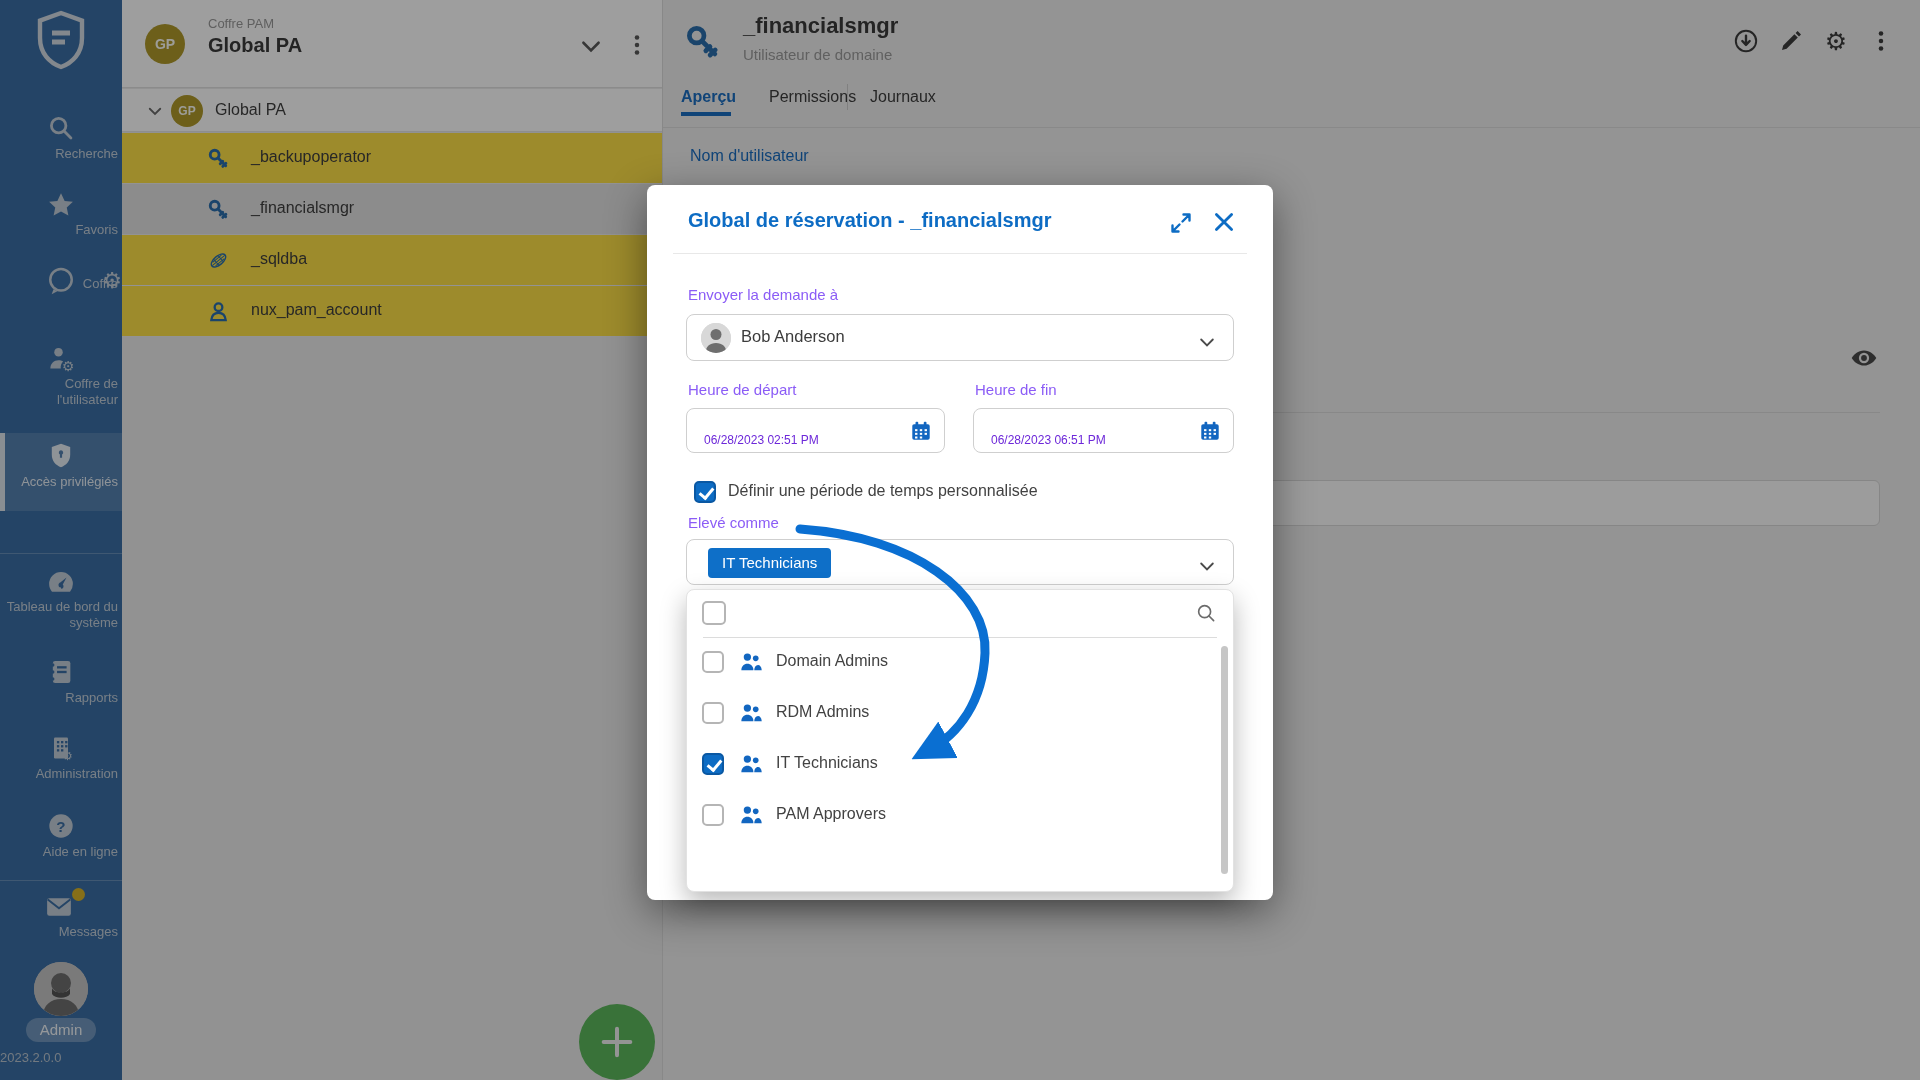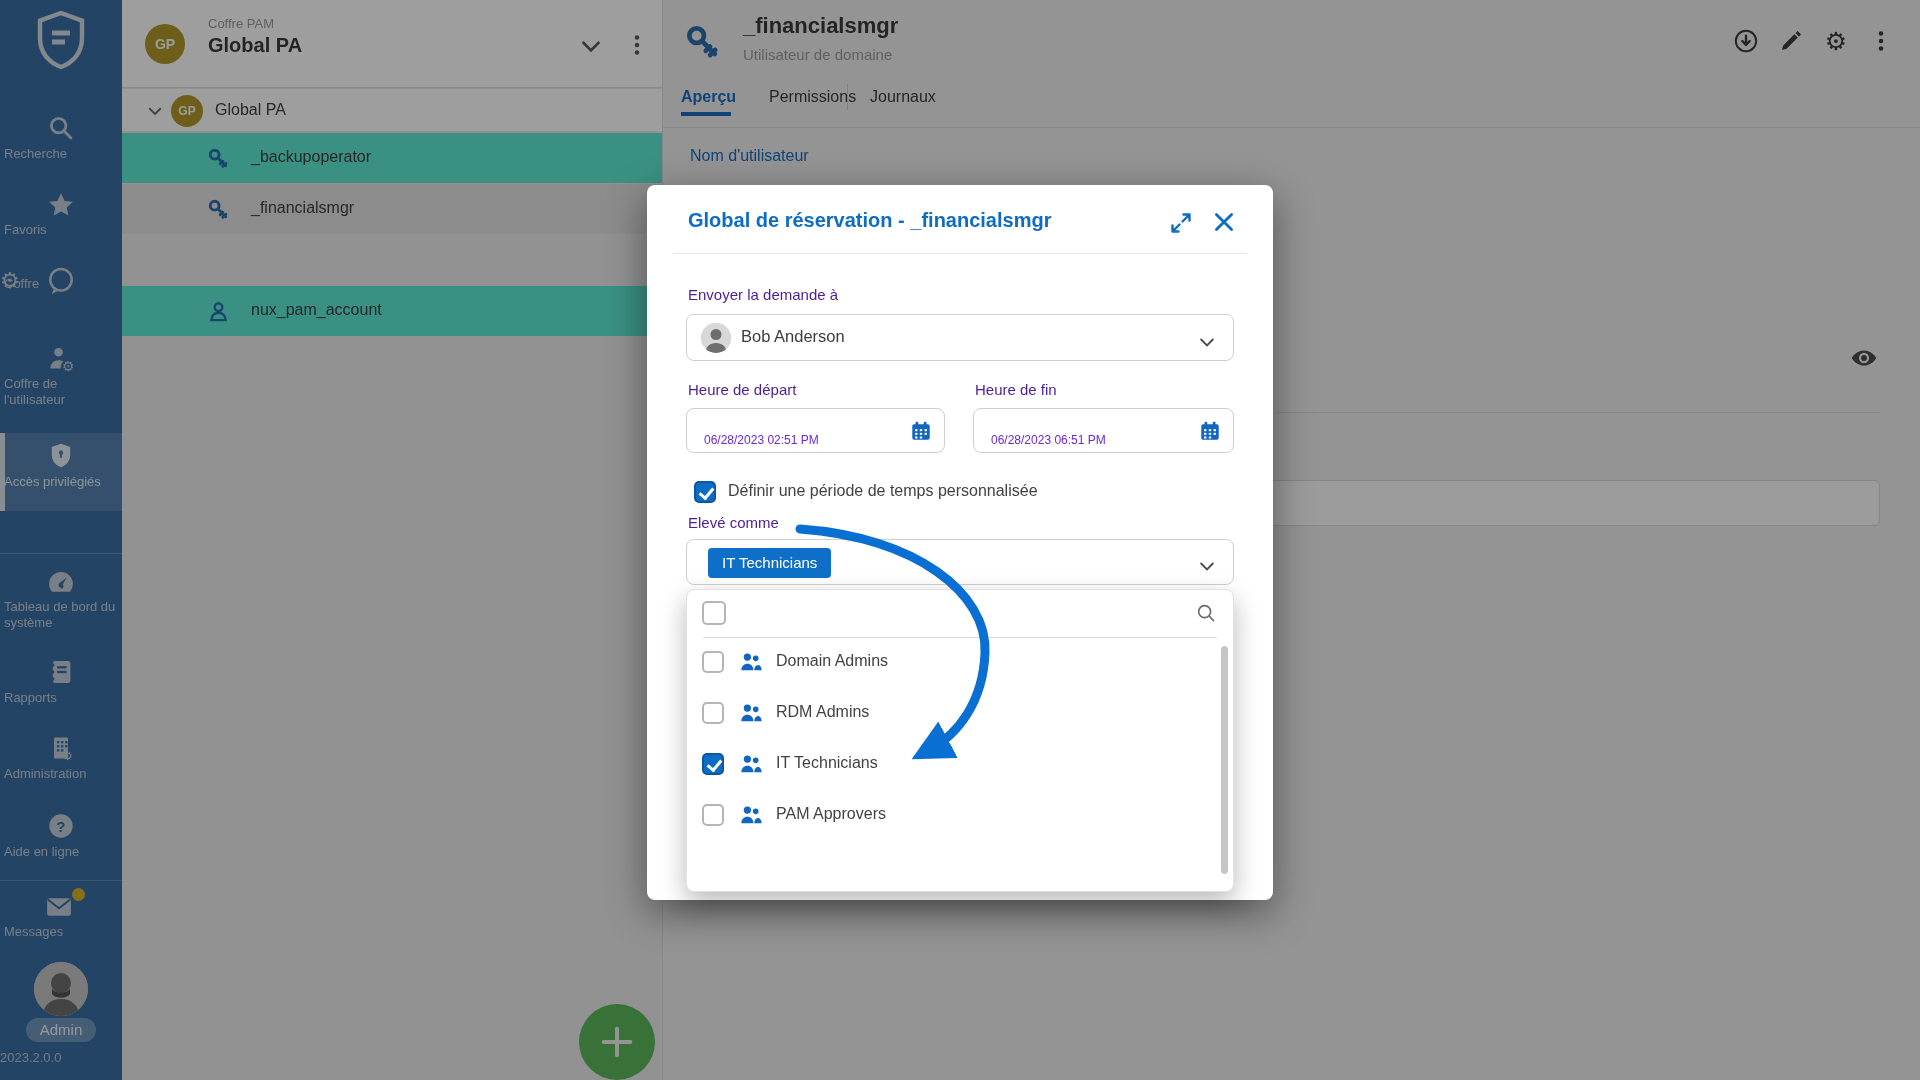--- a/index.html
+++ b/index.html
@@ -2,21 +2,21 @@
 <html><head>
 <meta charset="utf-8">
 <style>
   html,body{margin:0;padding:0;background:#555;}
   *{box-sizing:border-box;font-family:"Liberation Sans","DejaVu Sans",sans-serif;}
   #app{position:relative;width:1920px;height:1080px;overflow:hidden;background:#efefef;}
 
   
   #sidebar{position:absolute;left:0;top:0;width:122px;height:1080px;background:#3b6fa5;z-index:2;}
   #logo{position:absolute;top:8px;left:29px;width:64px;height:64px;color:#d3dbe4;}
-  .side-item{position:absolute;left:0;width:122px;text-align:left;color:#c2cdd8;cursor:pointer;}
+  .side-item{position:absolute;left:0;width:122px;text-align:right;color:#c2cdd8;cursor:pointer;}
   .side-item .icn{display:block;height:32px;line-height:32px;}
   .side-item .lbl{display:block;font-size:13px;line-height:16px;padding:0 4px;}
   .side-item.active{background:rgba(255,255,255,0.13);color:#e6edf4;padding-top:7px;}
   .side-item.active::before{content:'';position:absolute;left:0;top:0;width:5px;height:100%;background:#dde5ec;}
   .side-divider{position:absolute;left:0;width:122px;height:1px;background:rgba(255,255,255,0.22);}
   .gear-glyph{font-family:"DejaVu Sans",sans-serif;font-size:22px;}
   #messages-badge{position:absolute;width:13px;height:13px;border-radius:50%;background:#d8b427;top:-4px;right:-7px;}
   #admin-avatar{position:absolute;left:34px;top:962px;width:54px;height:54px;border-radius:50%;background:#c6c6c6;overflow:hidden;}
   #admin-pill{position:absolute;left:26px;top:1018px;width:70px;height:24px;border-radius:12px;background:rgba(255,255,255,0.28);color:#f0f4f8;font-size:15px;line-height:24px;text-align:center;}
   #version{position:absolute;left:0;top:1050px;width:122px;text-align:left;color:#b9c4cf;font-size:13px;}
@@ -27,21 +27,21 @@
   .gp-avatar{border-radius:50%;background:#b09a2b;color:#fdfdf6;display:flex;align-items:center;justify-content:center;font-weight:bold;}
   #tree-vault-avatar{position:absolute;left:23px;top:24px;width:40px;height:40px;font-size:14px;}
   #tree-vault-type{position:absolute;left:86px;top:16px;font-size:13px;color:#9a9a9a;}
   #tree-vault-name{position:absolute;left:86px;top:34px;font-size:20px;font-weight:600;color:#3a3a3a;}
   #tree-header-chevron{position:absolute;left:456px;top:33px;color:#5a5a5a;cursor:pointer;}
   #tree-header-menu{position:absolute;left:502px;top:32px;color:#5a5a5a;cursor:pointer;}
   #tree-root-row{position:absolute;left:0;top:89px;width:100%;height:43px;background:#fff;border-bottom:1px solid #e6e6e6;cursor:pointer;}
   #root-chevron{position:absolute;left:24px;top:13px;color:#6a6a6a;}
   #root-avatar{position:absolute;left:49px;top:6px;width:32px;height:32px;font-size:12px;}
   #root-label{position:absolute;left:93px;top:12px;font-size:16px;color:#3f3f3f;}
-  .tree-row{position:absolute;left:0;width:100%;height:51px;background:#5eead4;border-bottom:1px solid #ededed;cursor:pointer;}
+  .tree-row{position:absolute;left:0;width:100%;height:51px;background:#fde047;border-bottom:1px solid #ededed;cursor:pointer;}
   .tree-row.selected{background:#e2e2e2;}
   .tree-row .tr-icon{position:absolute;left:85px;top:14px;width:23px;height:23px;color:#2a6fad;}
   .tree-row .tr-label{position:absolute;left:129px;top:15px;font-size:16px;color:#3f3f3f;}
 
   
   #main{position:absolute;left:663px;top:0;right:0;height:1080px;background:#efefef;}
   #main-key-icon{position:absolute;left:21px;top:23px;width:38px;height:38px;color:#2a6fad;}
   #main-title{position:absolute;left:80px;top:13px;font-size:22px;font-weight:600;color:#3a3a3a;}
   #main-subtitle{position:absolute;left:80px;top:46px;font-size:15px;color:#9b9b9b;}
   #main-actions{position:absolute;right:26px;top:28px;display:flex;gap:19px;color:#3c3c3c;}
@@ -59,21 +59,21 @@
   
   #fab{position:absolute;left:579px;top:1004px;width:76px;height:76px;border-radius:50%;background:#5cb85c;z-index:10;cursor:pointer;display:flex;align-items:center;justify-content:center;color:#efefef;}
 
   
   #overlay{position:absolute;inset:0;background:rgba(0,0,0,0.38);z-index:50;}
   #modal{position:absolute;left:647px;top:185px;width:626px;height:715px;background:#fff;border-radius:8px;box-shadow:0 12px 40px rgba(0,0,0,0.45);z-index:100;}
   #modal-title{position:absolute;left:41px;top:24px;font-size:20px;font-weight:600;color:#0d6cc4;}
   #modal-expand{position:absolute;left:522px;top:26px;width:24px;height:24px;color:#0d6cc4;cursor:pointer;}
   #modal-close{position:absolute;left:564px;top:24px;width:26px;height:26px;color:#0d6cc4;cursor:pointer;}
   #modal-divider{position:absolute;left:26px;right:26px;top:68px;height:1px;background:#e8e8e8;}
-  .fld-label{position:absolute;font-size:15px;color:#4c1d95;}
+  .fld-label{position:absolute;font-size:15px;color:#8b5cf6;}
   .inp{position:absolute;background:#fff;border:1px solid #cfcfcf;border-radius:8px;cursor:pointer;}
   #sel-approver{left:39px;top:129px;width:548px;height:47px;text-decoration:underline;}
   #approver-avatar{position:absolute;left:14px;top:8px;width:30px;height:30px;border-radius:50%;background:#d8d8d8;overflow:hidden;}
   #approver-name{position:absolute;left:54px;top:12px;font-size:16.5px;color:#3c3c3c;}
   .chev{position:absolute;right:16px;top:50%;margin-top:-6px;color:#4a4a4a;}
   #inp-start{left:39px;top:223px;width:259px;height:45px;}
   #inp-end{left:326px;top:223px;width:261px;height:45px;}
   .date-text{position:absolute;left:17px;top:24px;font-size:12px;color:#6d28d9;}
   .cal-icon{position:absolute;right:12px;top:11px;width:22px;height:22px;}
   .cb{position:relative;width:22px;height:22px;border:2px solid #b5b5b5;border-radius:5px;background:#fff;cursor:pointer;flex:none;}
@@ -281,20 +281,32 @@
     <div class="tree-row selected" style="top:184px">
       <span class="tr-icon">
         <svg viewBox="0 0 24 24" width="23" height="23" fill="none" stroke="currentColor">
             <circle cx="8" cy="8" r="4.6" stroke-width="3"></circle>
             <path d="M11.5 11.5l8 8M16.5 20.2l3.2-3.2M13.8 17.5l2.6-2.6" stroke-width="3" stroke-linecap="round"></path>
           </svg>
       </span>
       <span class="tr-label">_financialsmgr</span>
     </div>
 
+    <div class="tree-row" style="top:235px">
+      <span class="tr-icon">
+        <svg viewBox="0 0 24 24" width="23" height="23" fill="none" stroke="currentColor">
+            <g transform="rotate(-40 12 12)">
+              <ellipse cx="12" cy="12" rx="9" ry="4.6" stroke-width="1.4"></ellipse>
+              <path d="M3.5 12h17M6 9.6h12M6 14.4h12" stroke-width="1"></path>
+              <path d="M9 7.8v8.4M15 7.8v8.4" stroke-width="1"></path>
+            </g>
+          </svg>
+      </span>
+      <span class="tr-label">_sqldba</span>
+    </div>
 
     <div class="tree-row" style="top:286px">
       <span class="tr-icon">
         <svg viewBox="0 0 24 24" width="23" height="23" fill="none" stroke="currentColor" stroke-width="2.4">
             <circle cx="12" cy="7.5" r="4"></circle>
             <path d="M4.5 21c.5-5 3.5-7.5 7.5-7.5s7 2.5 7.5 7.5z"></path>
           </svg>
       </span>
       <span class="tr-label">nux_pam_account</span>
     </div>

